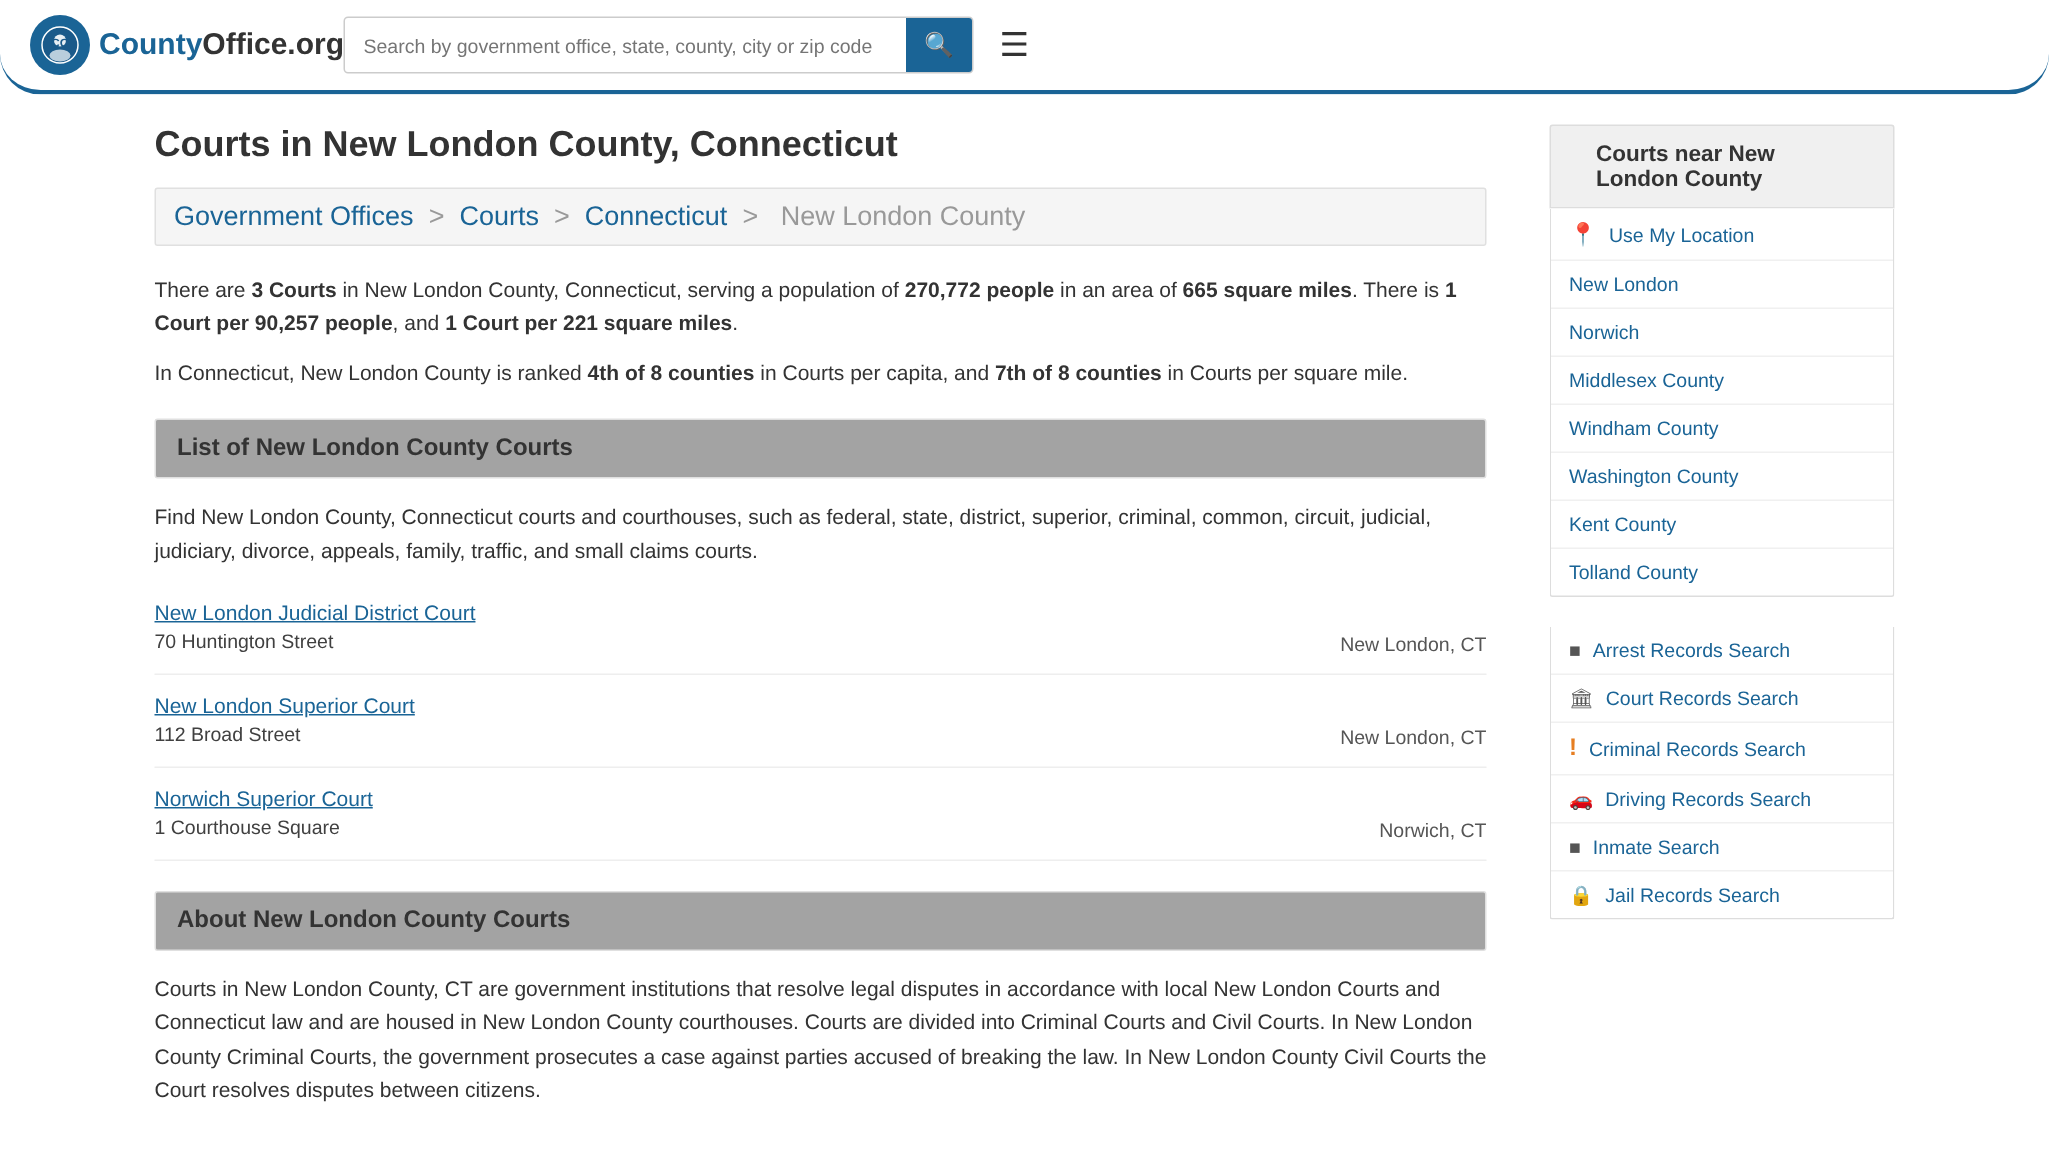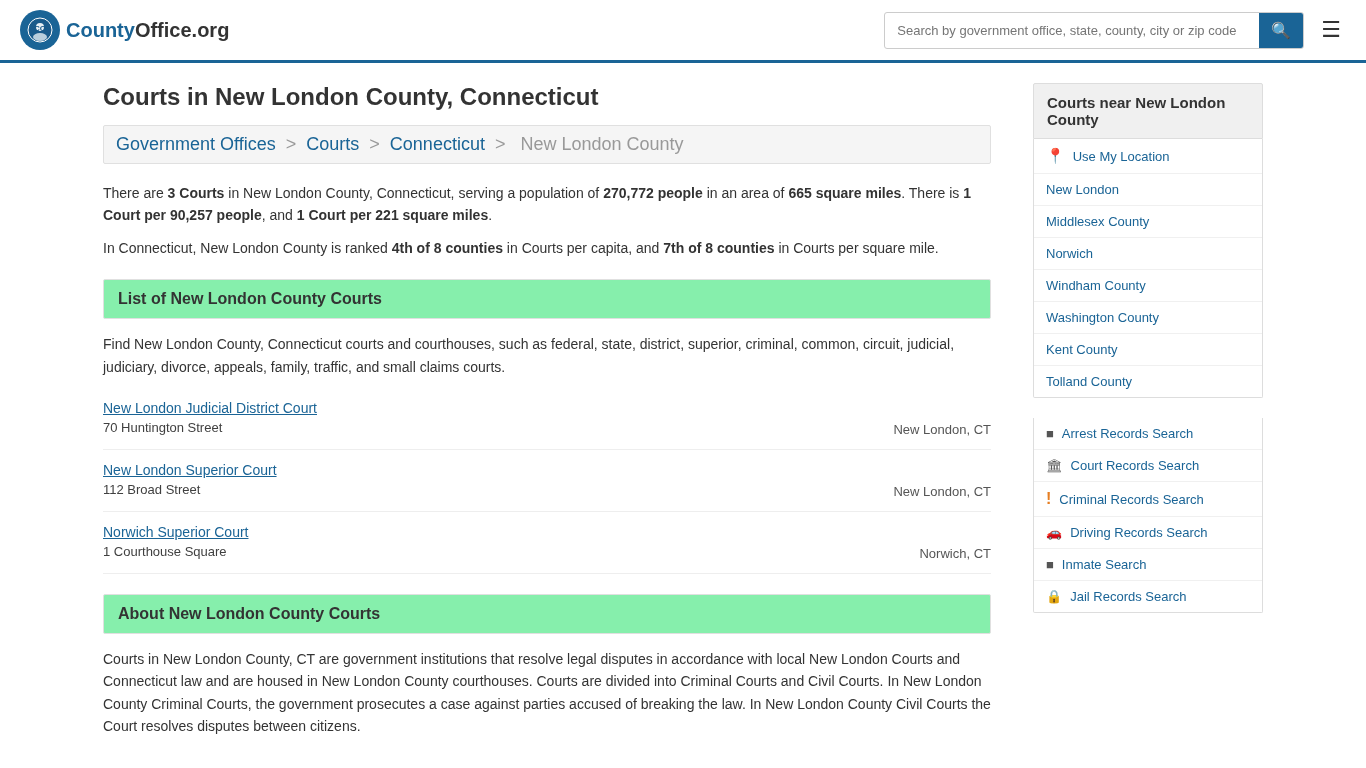--- a/index.html
+++ b/index.html
@@ -5,21 +5,22 @@
     * { box-sizing: border-box; margin: 0; padding: 0; }
     body { font-family: Arial, sans-serif; font-size: 14px; color: #333; background: #fff; }
 
     
     .header {
       background: #fff;
       border-bottom: 3px solid #1a6496;
       padding: 10px 20px;
       display: flex;
       align-items: center;
-      justify-content: space-between;
+      justify-content: flex-start;
+      border-radius: 27px;
     }
     .logo-area {
       display: flex;
       align-items: center;
       gap: 6px;
     }
     .logo-circle {
       width: 40px;
       height: 40px;
       background: #1a6496;
@@ -119,21 +120,21 @@
     .info-text {
       font-size: 14px;
       line-height: 1.6;
       color: #333;
       margin-bottom: 10px;
     }
     .info-text strong { font-weight: bold; }
 
     
     .section-header {
-      background: #86efac;
+      background: #a3a3a3;
       border: 1px solid #e0e0e0;
       padding: 10px 14px;
       font-size: 16px;
       font-weight: bold;
       color: #333;
       margin: 20px 0 14px 0;
       border-radius: 2px;
     }
 
     
@@ -173,21 +174,21 @@
       color: #333;
     }
 
     
     .sidebar-box {
       margin-bottom: 20px;
     }
     .sidebar-header {
       background: #f0f0f0;
       border: 1px solid #ddd;
-      padding: 10px 13px;
+      padding: 10px 30px;
       font-size: 15px;
       font-weight: bold;
       color: #333;
       border-radius: 2px 2px 0 0;
       margin-bottom: 0;
     }
     .sidebar-list {
       border: 1px solid #ddd;
       border-top: none;
       border-radius: 0 0 2px 2px;
@@ -320,24 +321,24 @@
       <div class="sidebar-header">Courts near New London County</div>
       <div class="sidebar-list">
         <div class="sidebar-list-item">
           <span class="sidebar-icon pin">📍</span>
           <a href="#">Use My Location</a>
         </div>
         <div class="sidebar-list-item">
           <a href="#">New London</a>
         </div>
         <div class="sidebar-list-item">
+          <a href="#">Norwich</a>
+        </div>
+        <div class="sidebar-list-item">
           <a href="#">Middlesex County</a>
-        </div>
-        <div class="sidebar-list-item">
-          <a href="#">Norwich</a>
         </div>
         <div class="sidebar-list-item">
           <a href="#">Windham County</a>
         </div>
         <div class="sidebar-list-item">
           <a href="#">Washington County</a>
         </div>
         <div class="sidebar-list-item">
           <a href="#">Kent County</a>
         </div>

